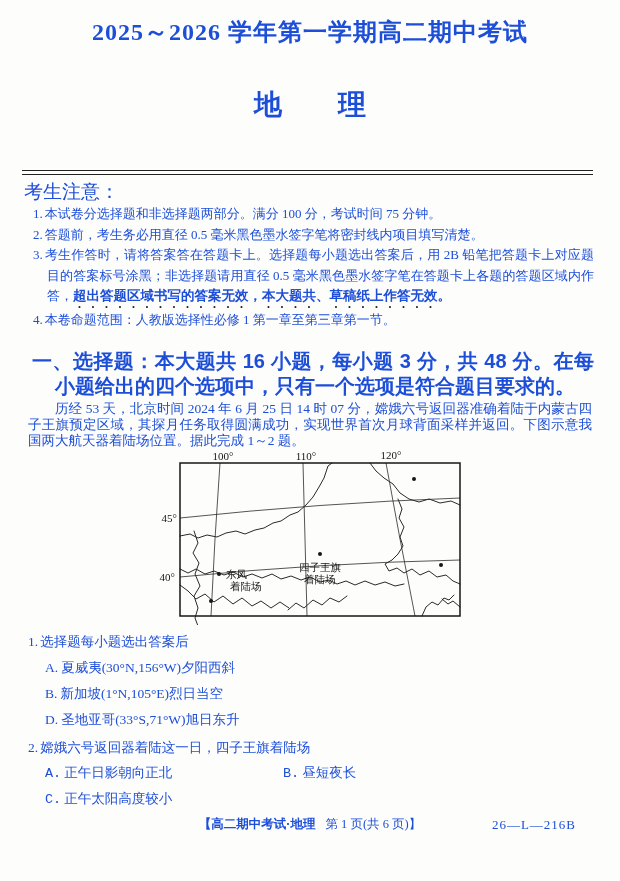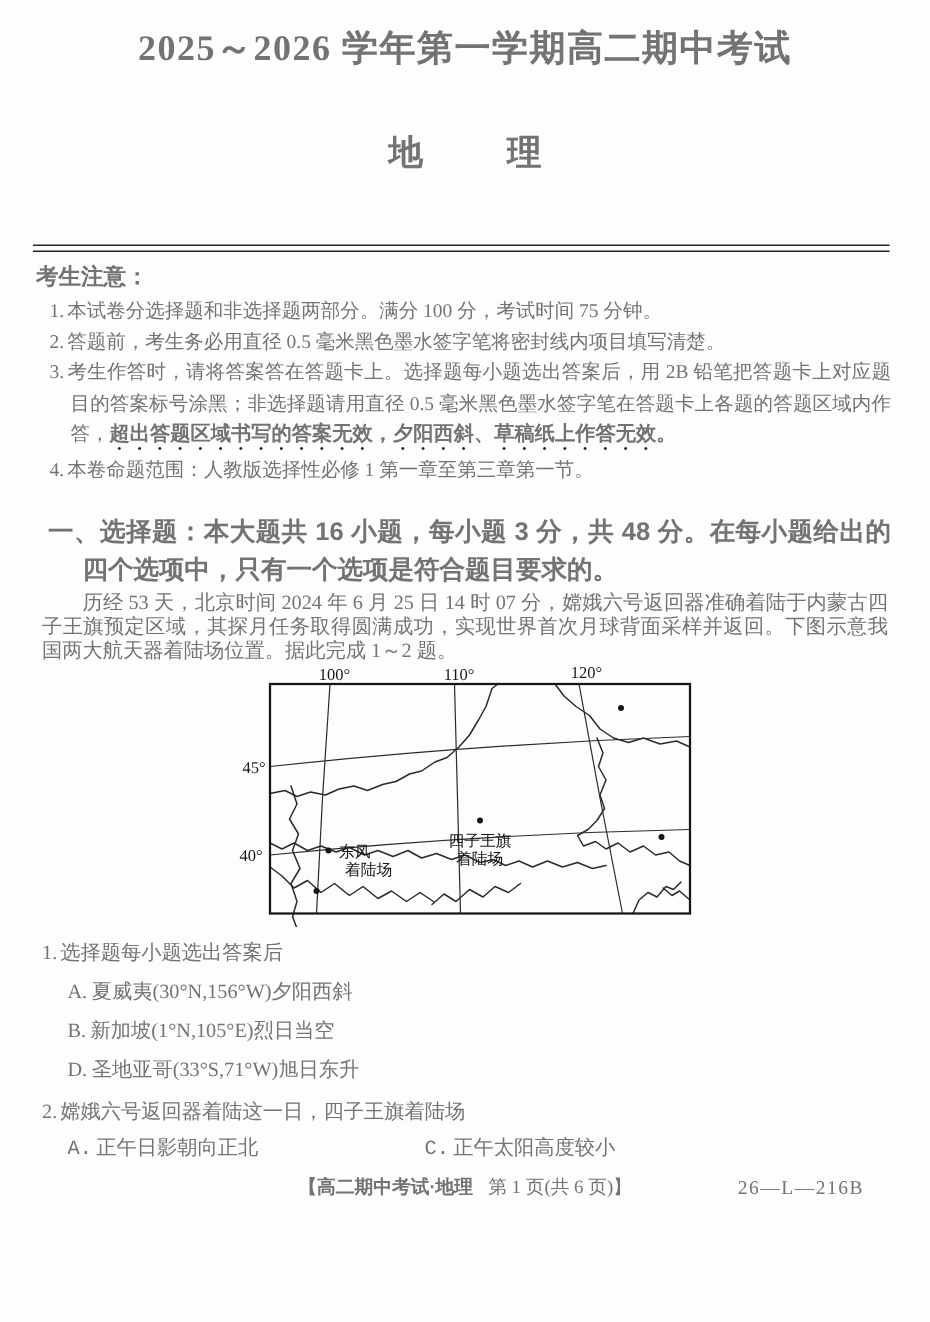--- a/index.html
+++ b/index.html
@@ -1,65 +1,65 @@
 <!DOCTYPE html>
 <html><head>
 <meta charset="utf-8">
 <style>
   html,body{margin:0;padding:0;background:#f7f7f5;}
   .page{
     position:relative;
     width:620px;height:881px;
     margin:0 auto;
     background:#fdfdfc;
-    color:#737373;
+    color:#1d4ed8;
     font-family:"Liberation Serif","DejaVu Serif",serif;
     overflow:hidden;
   }
   .title{
     margin:0;padding-top:16px;
     text-align:center;
     font-size:24px;font-weight:600;
     letter-spacing:1px;
   }
   .subject{
     margin-top:38px;
     text-align:center;
-    font-size:23px;font-weight:700;
+    font-size:28px;font-weight:700;
     font-family:"Liberation Sans","DejaVu Sans",sans-serif;
   }
   .subject .s2{margin-left:56px;}
   .rule{
     margin:46px 27px 0 22px;
     height:3px;
     border-top:1.5px solid #222;
     border-bottom:1px solid #222;
   }
   .notice-head{
     margin:8px 0 0 24px;
-    font-size:15px;line-height:18px;font-weight:700;
+    font-size:19px;line-height:18px;font-weight:400;
     font-family:"Liberation Sans","DejaVu Sans",sans-serif;
   }
   .notice-list{
     margin:3px 26px 0 33px;
     font-size:13px;line-height:20.5px;
   }
   .notice-item{padding-left:14px;text-indent:-14px;text-align:justify;}
   .notice-item .num{margin-right:2px;}
   .emph{
     font-weight:700;
     font-size:13.5px;
     font-family:"Liberation Sans","DejaVu Sans",sans-serif;
     -webkit-text-emphasis:dot #222;text-emphasis:dot #222;
     -webkit-text-emphasis-position:under;text-emphasis-position:under right;
   }
   .section-heading{
     margin:18px 26px 0 32px;
     padding-left:23px;text-indent:-23px;
-    font-size:17px;line-height:25px;font-weight:700;
+    font-size:20px;line-height:25px;font-weight:700;
     font-family:"Liberation Sans","DejaVu Sans",sans-serif;
     text-align:justify;
   }
   .intro{
     margin:2px 28px 0 28px;
     font-size:13.5px;line-height:16px;
     text-indent:27px;text-align:justify;
   }
   .map-wrap{margin-left:146px;height:178px;}
   .map-wrap svg{display:block;}
@@ -110,21 +110,21 @@
   <div class="notice-head">考生注意：</div>
 
   <div class="notice-list">
     <div class="notice-item">
       <span class="num">1.</span><span>本试卷分选择题和非选择题两部分。满分 100 分，考试时间 75 分钟。</span>
     </div>
     <div class="notice-item">
       <span class="num">2.</span><span>答题前，考生务必用直径 0.5 毫米黑色墨水签字笔将密封线内项目填写清楚。</span>
     </div>
     <div class="notice-item">
-      <span class="num">3.</span><span>考生作答时，请将答案答在答题卡上。选择题每小题选出答案后，用 2B 铅笔把答题卡上对应题目的答案标号涂黑；非选择题请用直径 0.5 毫米黑色墨水签字笔在答题卡上各题的答题区域内作答，</span><span class="emph">超出答题区域书写的答案无效，夕阳西斜、草稿纸上作答无效。</span>
+      <span class="num">3.</span><span>考生作答时，请将答案答在答题卡上。选择题每小题选出答案后，用 2B 铅笔把答题卡上对应题目的答案标号涂黑；非选择题请用直径 0.5 毫米黑色墨水签字笔在答题卡上各题的答题区域内作答，</span><span class="emph">超出答题区域书写的答案无效，本大题共、草稿纸上作答无效。</span>
     </div>
     <div class="notice-item">
       <span class="num">4.</span><span>本卷命题范围：人教版选择性必修 1 第一章至第三章第一节。</span>
     </div>
   </div>
 
   <div class="section-heading">一、选择题：本大题共 16 小题，每小题 3 分，共 48 分。在每小题给出的四个选项中，只有一个选项是符合题目要求的。</div>
 
   <div class="intro">历经 53 天，北京时间 2024 年 6 月 25 日 14 时 07 分，嫦娥六号返回器准确着陆于内蒙古四子王旗预定区域，其探月任务取得圆满成功，实现世界首次月球背面采样并返回。下图示意我国两大航天器着陆场位置。据此完成 1～2 题。</div>
 
@@ -185,20 +185,23 @@
 
   <div class="q">
     <div class="q-stem">
       <span class="num">2.</span><span>嫦娥六号返回器着陆这一日，四子王旗着陆场</span>
     </div>
     <div class="opts2">
       <div class="opt">
         <span class="lab">A.</span><span>正午日影朝向正北</span>
       </div>
       <div class="opt">
+        <span class="lab">B.</span><span>昼短夜长</span>
+      </div>
+      <div class="opt">
         <span class="lab">C.</span><span>正午太阳高度较小</span>
       </div>
     </div>
   </div>
 
   <div class="footer">
     <span class="f-bold">【高二期中考试·地理</span><span class="f-page">第 1 页(共 6 页)】</span>
     <span class="f-code">26—L—216B</span>
   </div>
 

